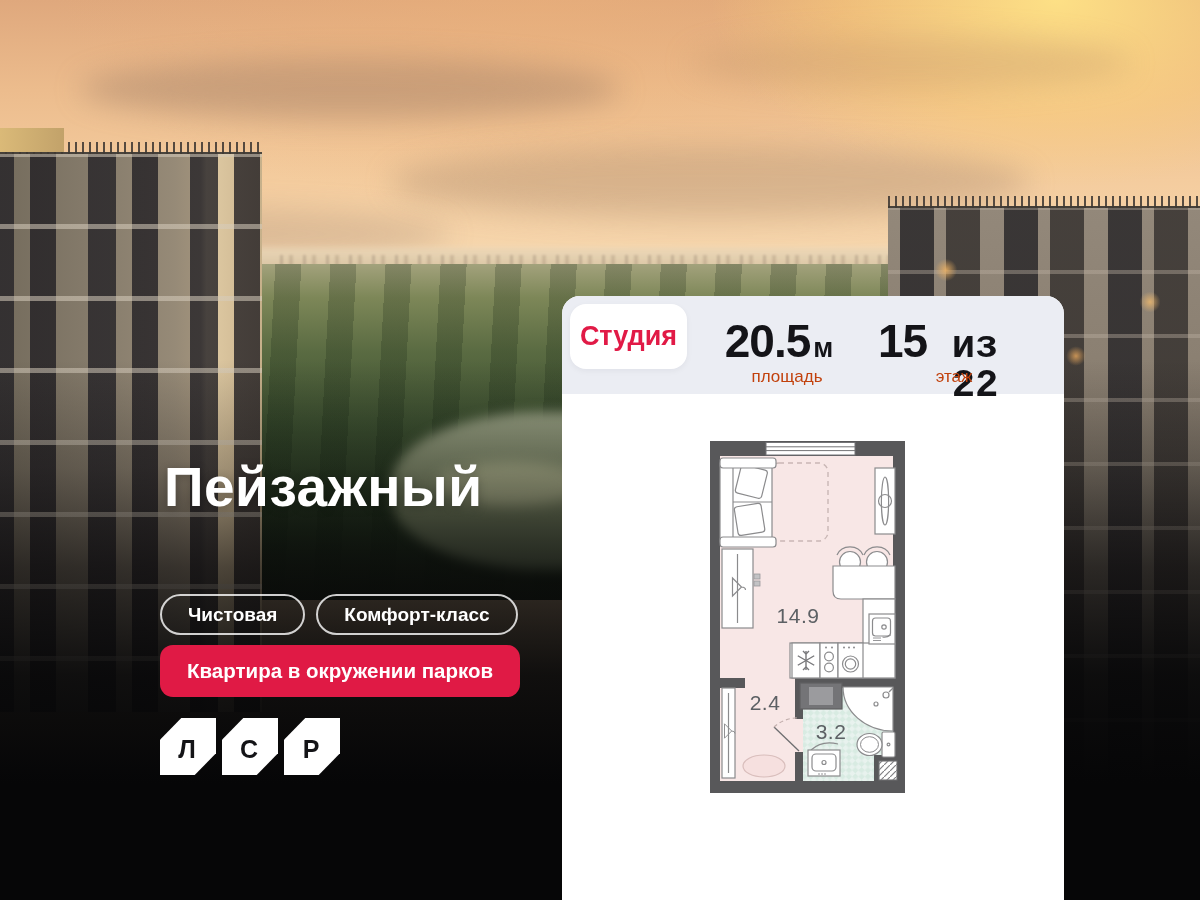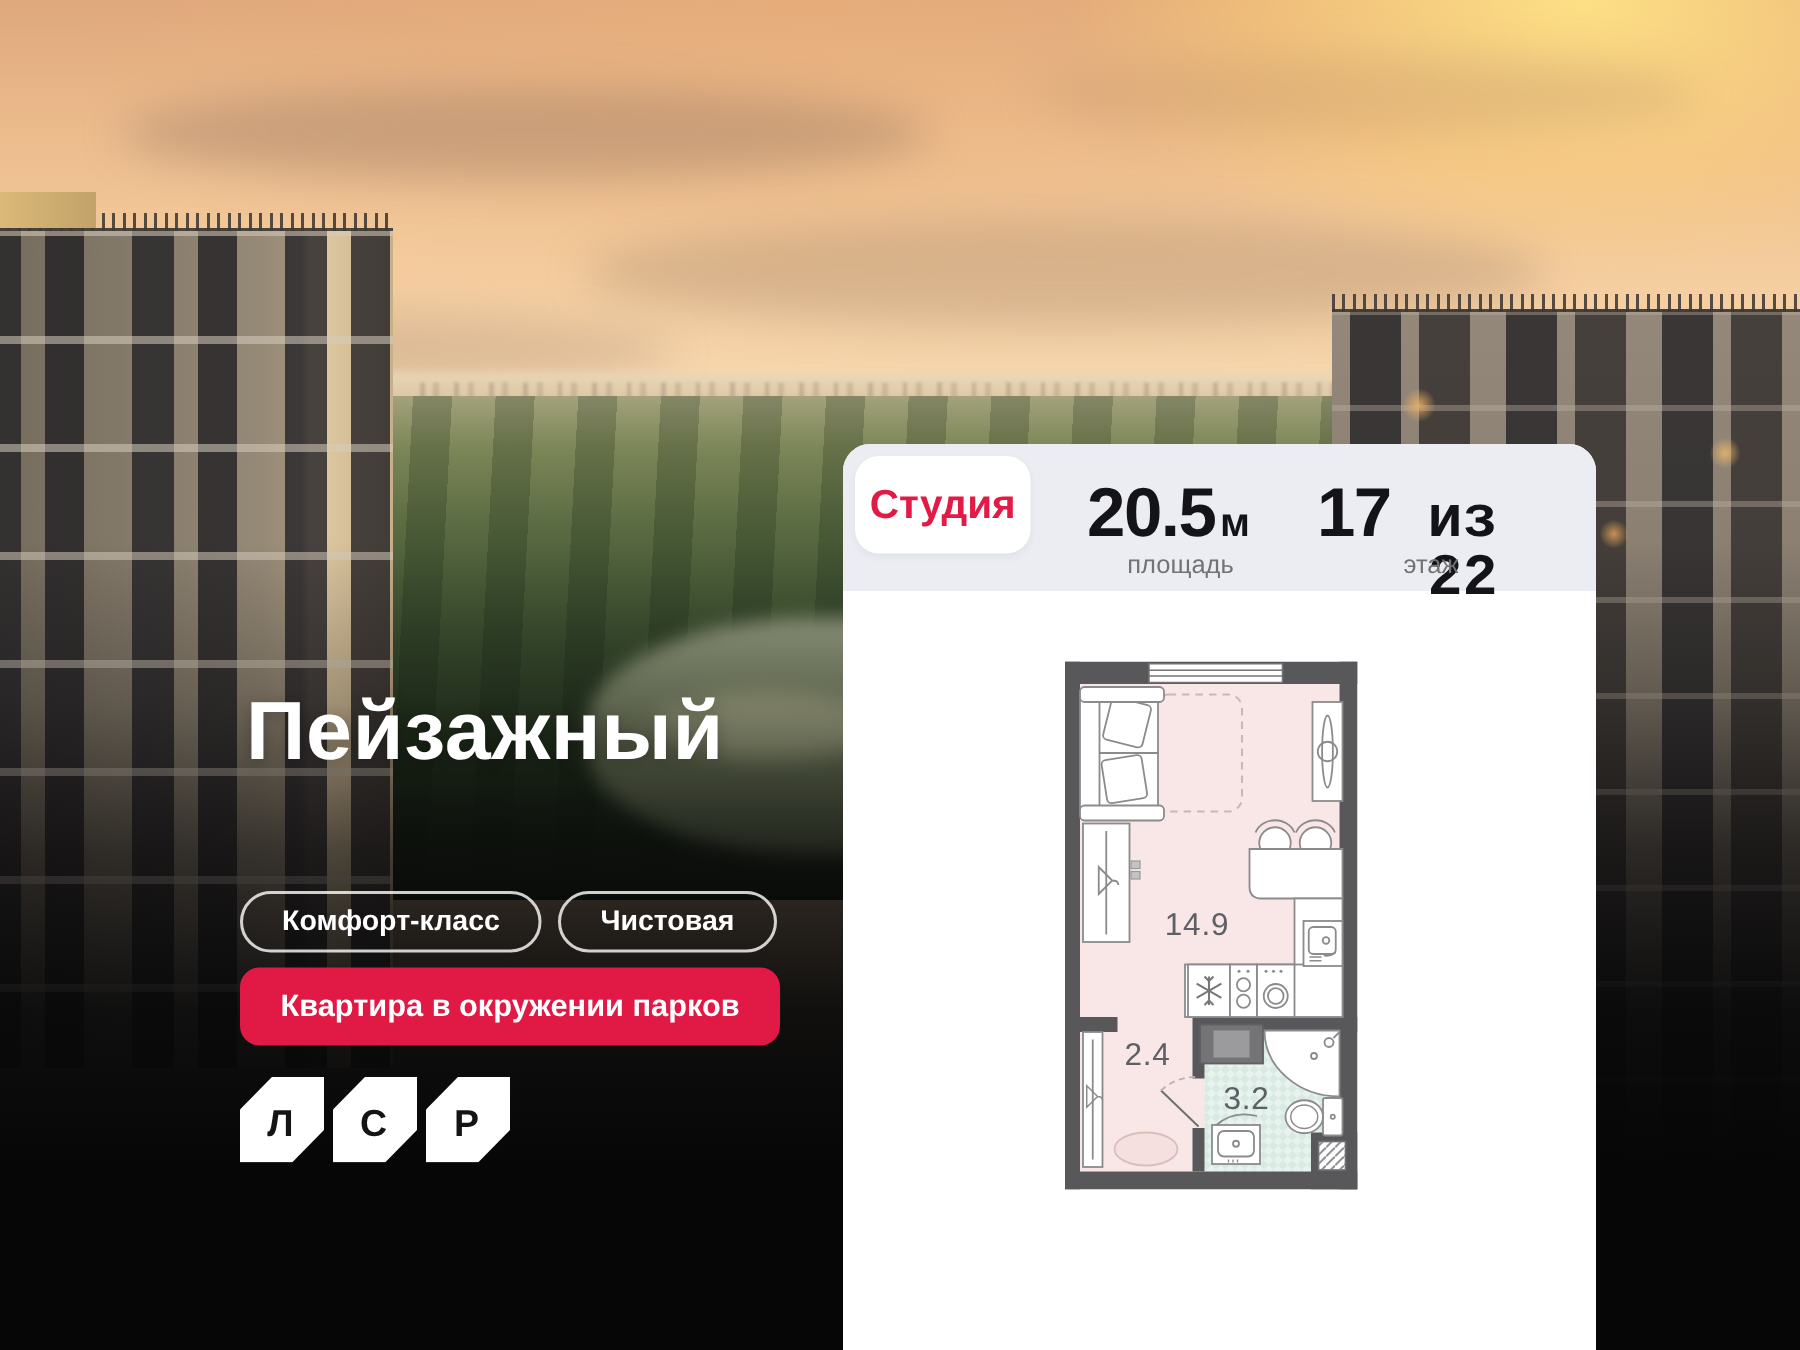--- a/index.html
+++ b/index.html
@@ -75,21 +75,21 @@
   .chip{position:absolute;left:8px;top:8px;width:117px;height:65px;background:#fff;border-radius:16px;
         display:flex;align-items:center;justify-content:center;
         color:#e11a46;font-size:27px;font-weight:700;box-shadow:0 2px 6px rgba(15,20,40,.05);text-align:center;}
   .stat{position:absolute;top:0;height:98px;text-align:center;color:#141418;}
   .stat-area{left:150px;width:150px;}
   .stat-floor{left:316px;width:152px;}
   .stat-value{position:absolute;left:0;right:16px;top:22px;display:flex;justify-content:center;align-items:baseline;gap:3px;line-height:1;}
   .num-big{font-size:46px;font-weight:700;letter-spacing:-1px;}
   .num-small{font-size:27px;font-weight:700;}
   .num-mid{font-size:39px;font-weight:700;font-family:Liberation Mono, monospace;}
-  .stat-label{position:absolute;left:0;right:0;top:71px;font-size:17px;font-weight:400;color:#737373;}
+  .stat-label{position:absolute;left:0;right:0;top:71px;font-size:17px;font-weight:400;color:#c2410c;}
 
   .plan{position:absolute;left:148px;top:145px;}
   .plan text{font-family:"Liberation Sans","DejaVu Sans",sans-serif;letter-spacing:.5px;}
 </style>
 </head>
 <body>
 
 <div class="stage">
 
   <div class="sky"></div>
@@ -107,22 +107,22 @@
     <div class="penthouse"></div>
   </div>
   <div class="bld bld-right">
     <div class="railing"></div>
   </div>
   <div class="shade"></div>
 
   <div class="hero">
     <h1><span>Пейзажный</span><br></h1>
     <div class="badge-row">
+      <span class="pill">Чистовая</span>
       <span class="pill">Комфорт-класс</span>
-      <span class="pill">Чистовая</span>
     </div>
     <div class="ribbon">Квартира в окружении парков</div>
     <div class="logo">
       <div class="logo-tile">
           <span>Л</span>
         </div>
       <div class="logo-tile">
           <span>С</span>
         </div>
       <div class="logo-tile">
@@ -136,21 +136,21 @@
       <div class="chip">Студия</div>
       <div class="stat stat-area">
         <div class="stat-value">
           <span class="num-big">20.5</span>
           <span class="num-small">м</span>
         </div>
         <div class="stat-label">площадь</div>
       </div>
       <div class="stat stat-floor">
         <div class="stat-value">
-          <span class="num-big">17</span>
+          <span class="num-big">15</span>
           <span class="num-mid" style="margin-left:6px;">из 22</span>
         </div>
         <div class="stat-label">этаж</div>
       </div>
     </div>
 
     <svg class="plan" width="195" height="352" viewBox="0 0 195 352">
       <defs>
         <pattern id="checker" width="9" height="9" patternUnits="userSpaceOnUse" patternTransform="rotate(45 100 290)">
           <rect width="9" height="9" fill="#e8f2ee"></rect>

